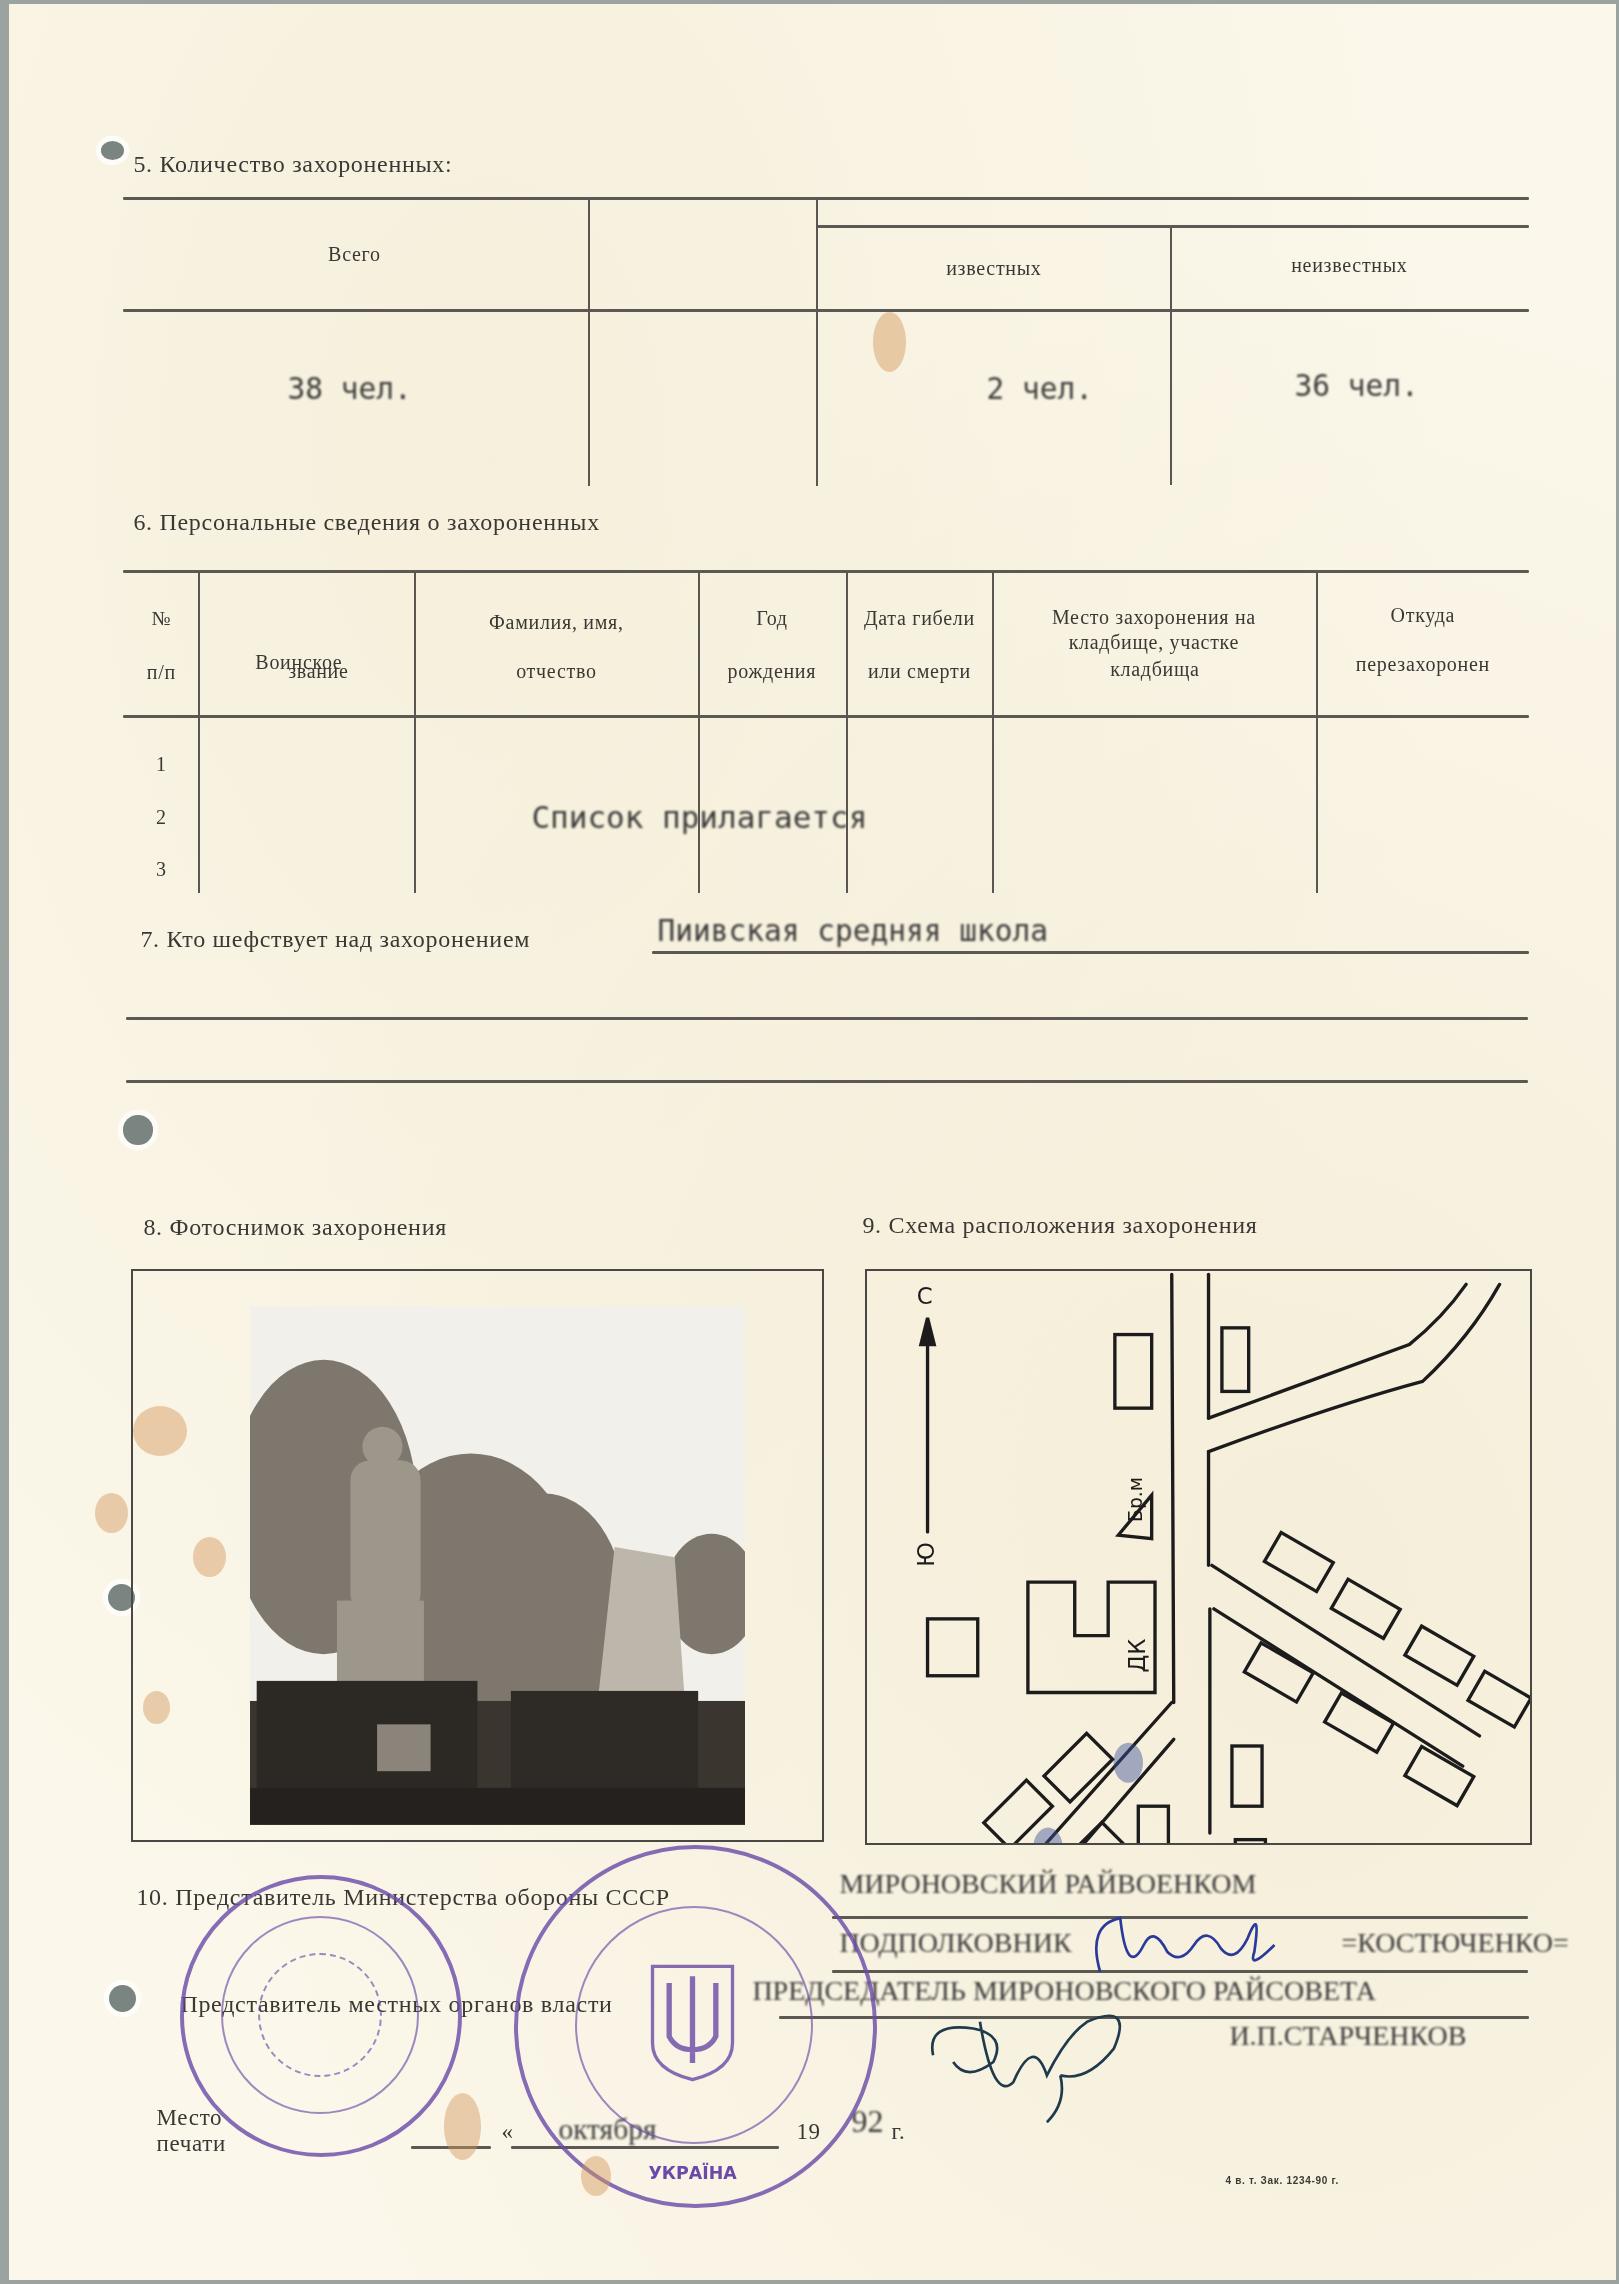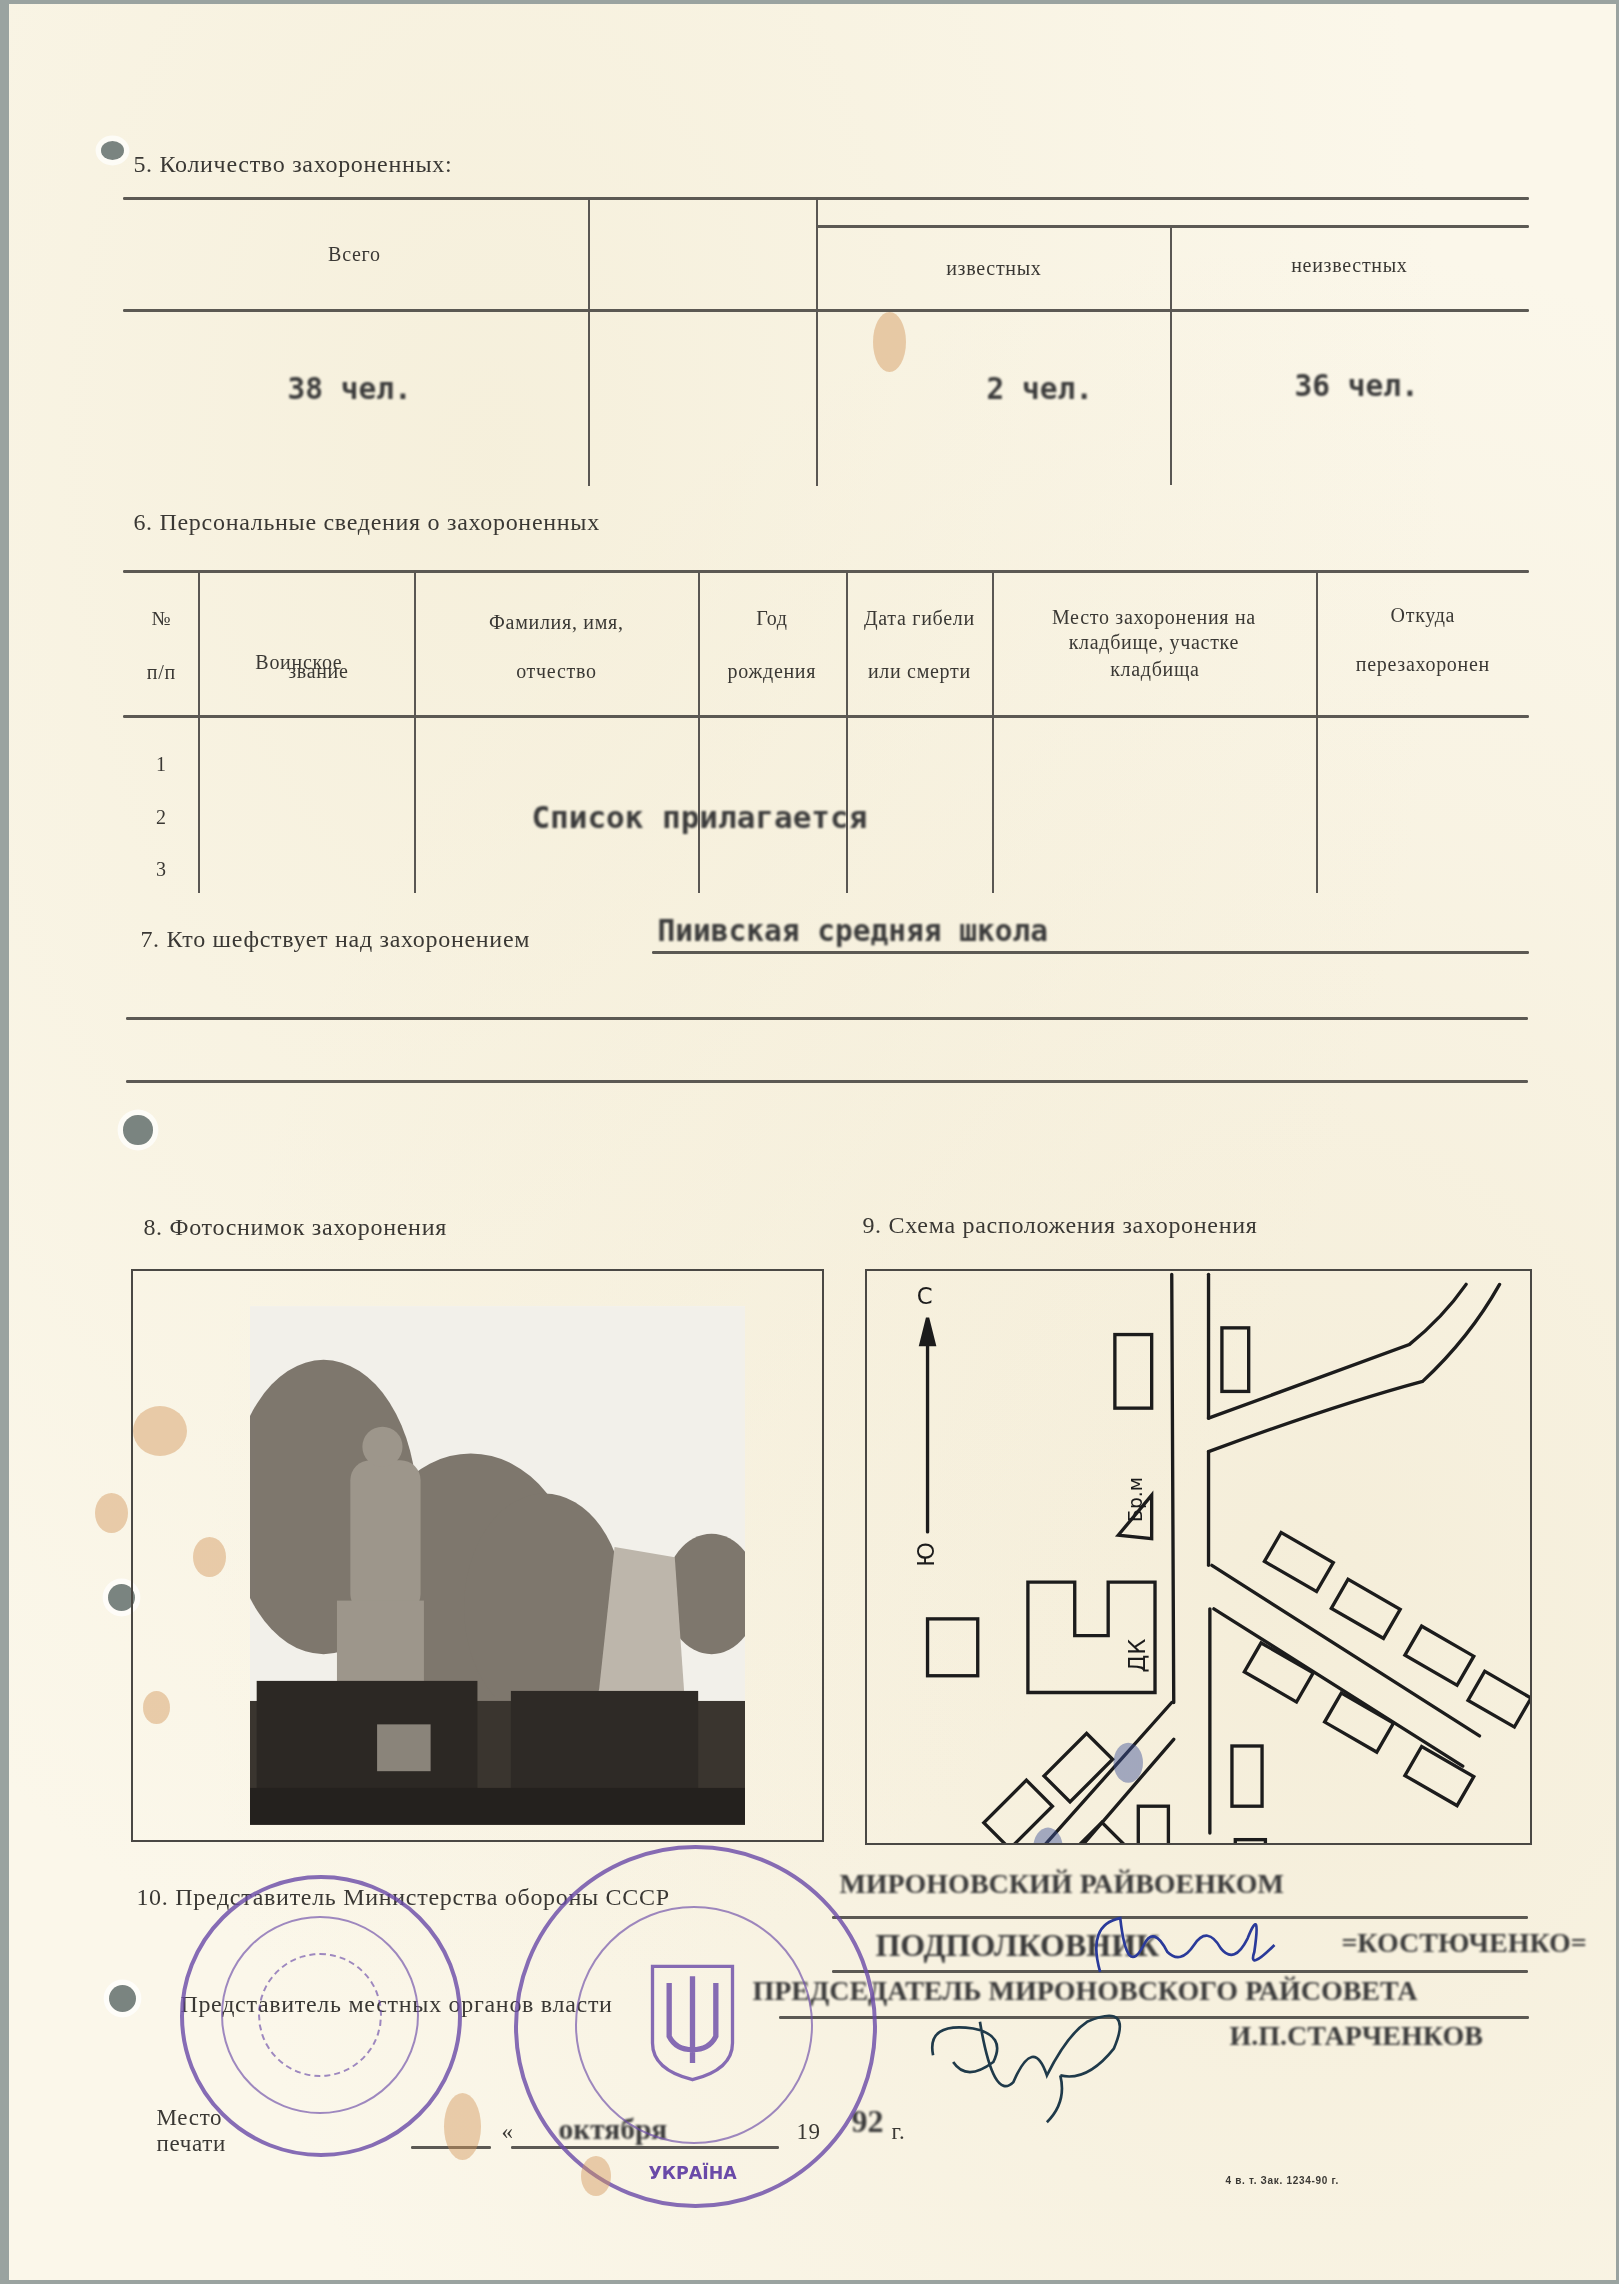--- a/index.html
+++ b/index.html
@@ -11,21 +11,21 @@
   .page {
     position:absolute; left:9.4px; top:4px; width:1607px; height:2276px;
     background:#fbf7ea;
     background-image:
       radial-gradient(ellipse at 30% 20%, rgba(240,232,205,0.5), transparent 60%),
       radial-gradient(ellipse at 80% 70%, rgba(238,228,200,0.5), transparent 60%);
   }
   .t { position:absolute; color:#3a3834; font-family:"Liberation Serif", serif; letter-spacing:0.7px; }
   .sec { font-size:24px; }
   .hdr { font-size:20px; text-align:center; line-height:1.25; }
-  .typed { position:absolute; font-family:"DejaVu Sans Mono", monospace; font-weight:bold; color:#3b3b3b; filter:blur(0.8px); }
+  .typed { position:absolute; font-family:"DejaVu Sans Mono", monospace; font-weight:normal; color:#3b3b3b; filter:blur(0.8px); }
   .hline { position:absolute; height:3.3px; background:#4a4844; border-radius:1.3px; opacity:0.9; }
   .vline { position:absolute; width:2px; background:#5a5753; }
   .box { position:absolute; border:2.7px solid #4a4844; }
   .hole { position:absolute; border-radius:50%; background:#7a8480; box-shadow:0 0 0 5.4px rgba(255,255,255,0.7); }
   .stain { position:absolute; border-radius:50%; background:rgba(210,150,90,0.45); }
   .photo {
     position:absolute; left:241px; top:1302px; width:495px; height:519px;
     background:linear-gradient(#f5f3ee 0%, #eceae4 40%, #8c857c 60%, #3c3832 100%);
     overflow:hidden;
   }
@@ -183,21 +183,21 @@
       <ellipse cx="390" cy="735" rx="22" ry="30" fill="rgba(60,80,150,0.45)"></ellipse>
       <ellipse cx="270" cy="862" rx="22" ry="30" fill="rgba(60,80,150,0.45)"></ellipse>
     </svg>
   </div>
 
   <div class="t sec" style="left:127px;top:1880px;">10. Представитель Министерства обороны СССР</div>
   <div class="t sec" style="left:171px;top:1987px;">Представитель местных органов власти</div>
 
   <div class="typed" style="left:830px;top:1864px;font-size:28px;font-family:'Liberation Serif',serif;">МИРОНОВСКИЙ РАЙВОЕНКОМ</div>
   <div class="hline" style="left:823px;top:1912px;width:696px;height:2.7px;"></div>
-  <div class="typed" style="left:830px;top:1923px;font-size:32px;font-family:'Liberation Serif',serif;margin-left:36px;">ПОДПОЛКОВНИК</div>
+  <div class="typed" style="left:830px;top:1923px;font-size:28px;font-family:'Liberation Serif',serif;">ПОДПОЛКОВНИК</div>
   <div class="typed" style="left:1332px;top:1923px;font-size:28px;font-family:'Liberation Serif',serif;">=КОСТЮЧЕНКО=</div>
   <div class="hline" style="left:823px;top:1966px;width:696px;height:2.7px;"></div>
   <div class="typed" style="left:743px;top:1971px;font-size:28px;font-family:'Liberation Serif',serif;">ПРЕДСЕДАТЕЛЬ МИРОНОВСКОГО РАЙСОВЕТА</div>
   <div class="hline" style="left:770px;top:2012px;width:750px;height:2.7px;"></div>
   <div class="typed" style="left:1220px;top:2016px;font-size:28px;font-family:'Liberation Serif',serif;">И.П.СТАРЧЕНКОВ</div>
 
   <svg class="sig" style="left:1071px;top:1894px;width:228px;height:94px;" viewBox="0 0 340 140">
     <path d="M30 110 Q10 40 60 30 Q70 120 95 70 Q110 40 130 80 Q150 100 170 70 Q190 40 210 75 Q230 100 250 60 Q270 10 260 80 Q250 110 290 70" stroke="#2a3a9a" stroke-width="4" fill="none"></path>
   </svg>
   <svg class="sig" style="left:904px;top:1991px;width:241px;height:134px;" viewBox="0 0 360 200">

